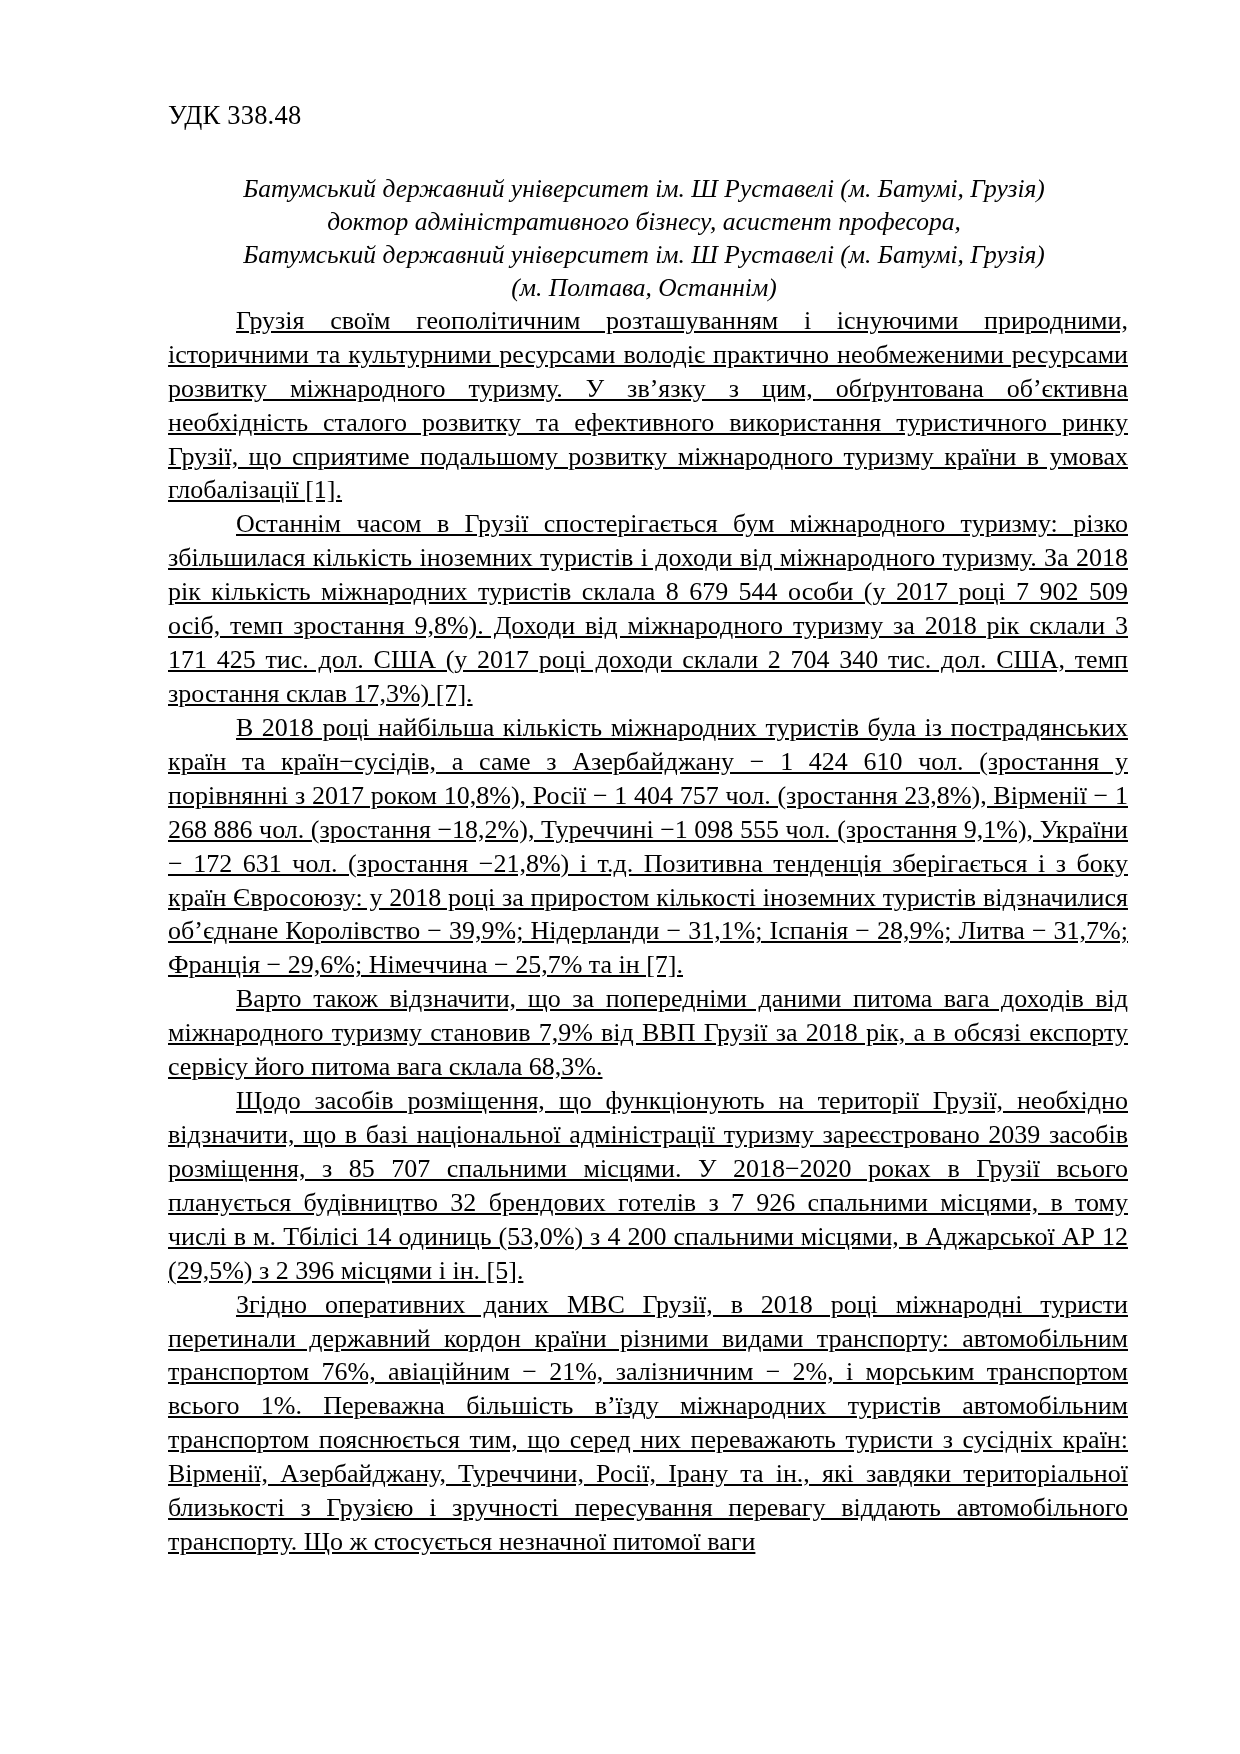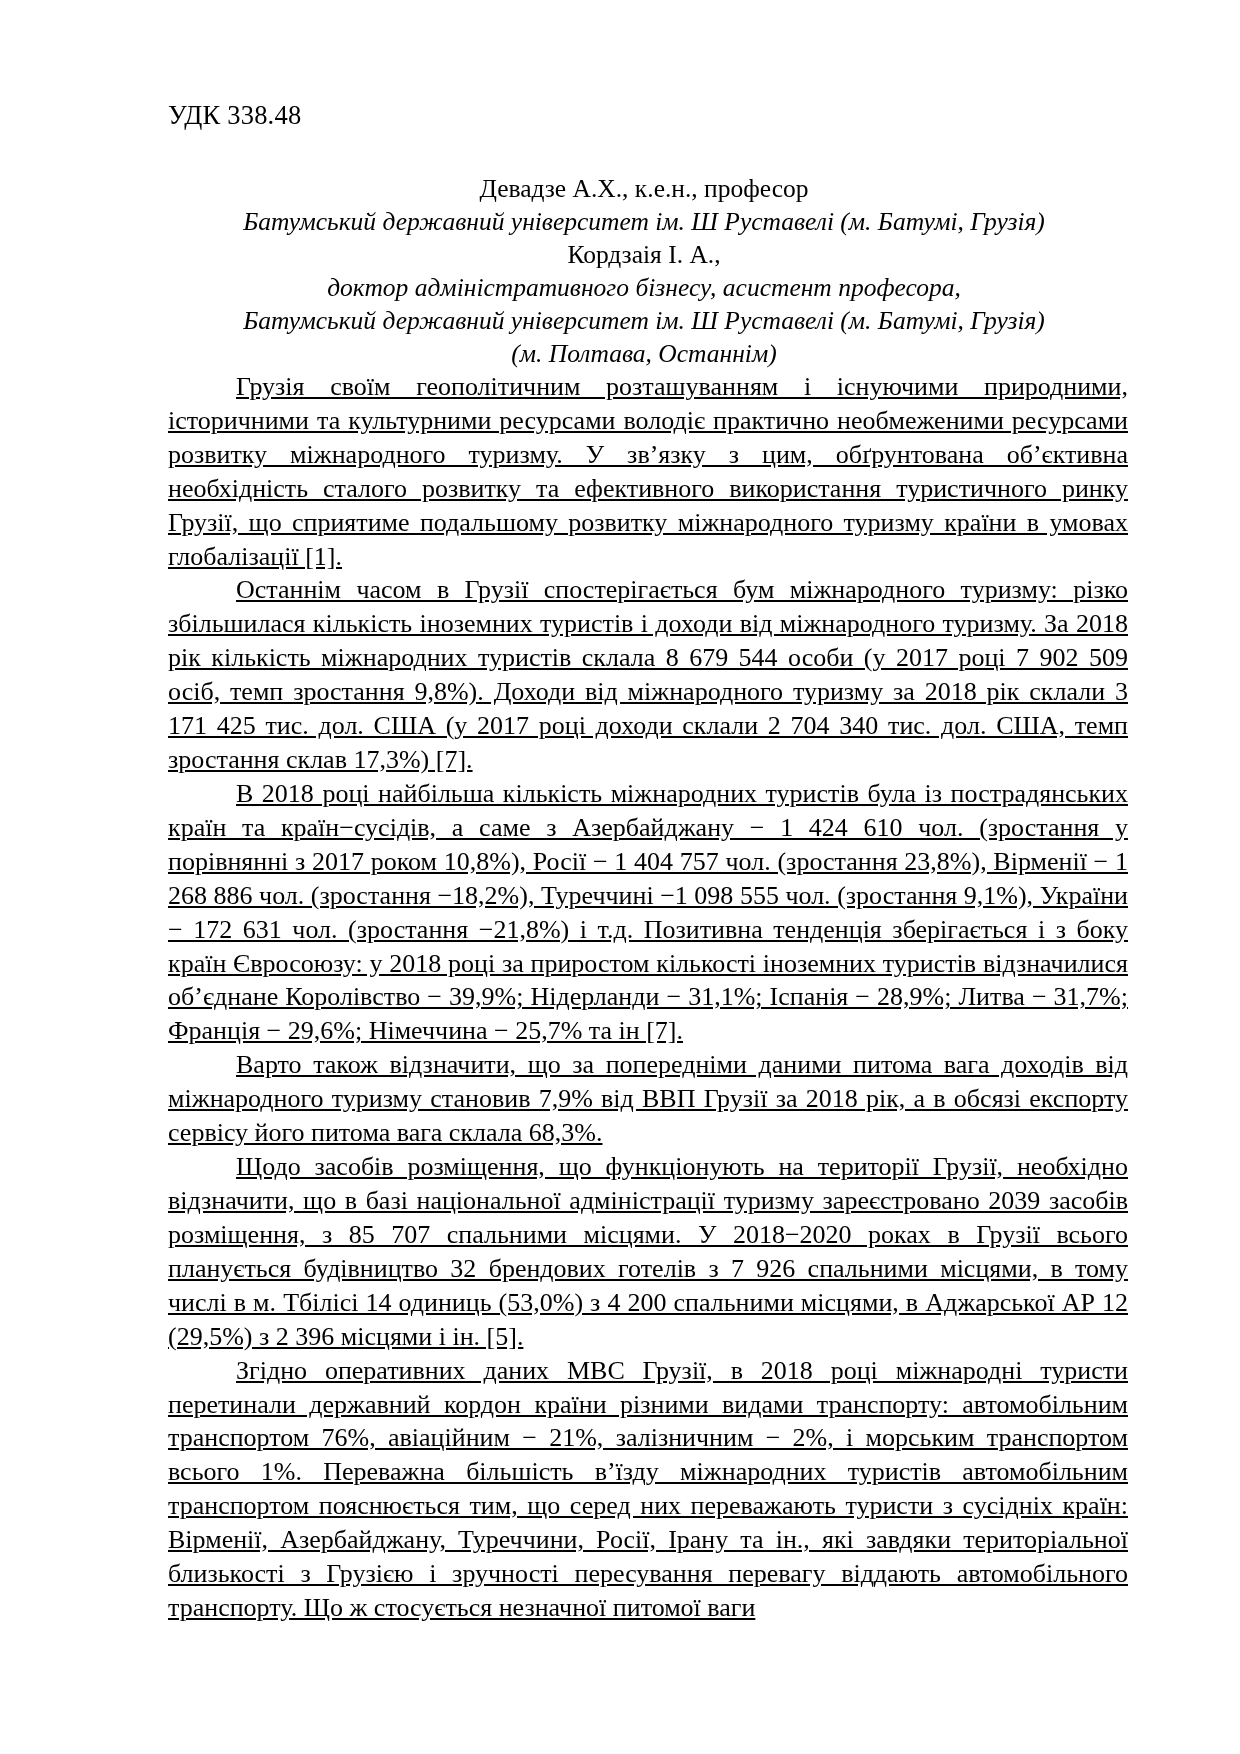--- a/index.html
+++ b/index.html
@@ -66,23 +66,21 @@
   }
 </style>
 </head>
 <body>
 
 <div class="page">
 
   <div class="udc">УДК  338.48</div>
 
   <div class="authors">
-    <div class="nm">Девадзе А.Х., к.е.н., професор</div>
     <div class="aff">Батумський державний університет ім. Ш Руставелі (м. Батумі, Грузія)</div>
-    <div class="nm">Кордзаія І. А.,</div>
     <div class="aff">доктор адміністративного бізнесу, асистент професора,</div>
     <div class="aff">Батумський державний університет ім. Ш Руставелі (м. Батумі, Грузія)</div>
     <div class="aff">(м. Полтава, Останнім)</div>
   </div>
 
 
   <div class="body">
     <p>Грузія своїм геополітичним розташуванням і існуючими природними, історичними та культурними ресурсами володіє практично необмеженими ресурсами розвитку міжнародного туризму. У зв’язку з цим, обґрунтована об’єктивна необхідність сталого розвитку та ефективного використання туристичного ринку Грузії, що сприятиме подальшому розвитку міжнародного туризму країни в умовах глобалізації [1].</p>
     <p>Останнім часом в Грузії спостерігається бум міжнародного туризму: різко збільшилася кількість іноземних туристів і доходи від міжнародного туризму. За 2018 рік кількість міжнародних туристів склала 8 679 544 особи (у 2017 році 7 902 509 осіб, темп зростання 9,8%). Доходи від міжнародного туризму за 2018 рік склали 3 171 425 тис. дол. США (у 2017 році доходи склали  2 704 340 тис. дол. США, темп зростання склав 17,3%) [7].</p>
     <p>В 2018 році найбільша кількість міжнародних туристів була із пострадянських країн та країн−сусідів, а саме  з Азербайджану − 1 424 610 чол. (зростання у порівнянні з 2017 роком 10,8%), Росії − 1 404 757 чол. (зростання 23,8%), Вірменії − 1 268 886 чол. (зростання −18,2%), Туреччині −1 098 555 чол. (зростання 9,1%), України − 172 631 чол. (зростання −21,8%) і т.д. Позитивна тенденція зберігається і з боку країн Євросоюзу: у 2018 році за приростом кількості іноземних туристів відзначилися об’єднане Королівство − 39,9%; Нідерланди − 31,1%; Іспанія − 28,9%; Литва − 31,7%; Франція − 29,6%; Німеччина − 25,7% та ін [7].</p>

